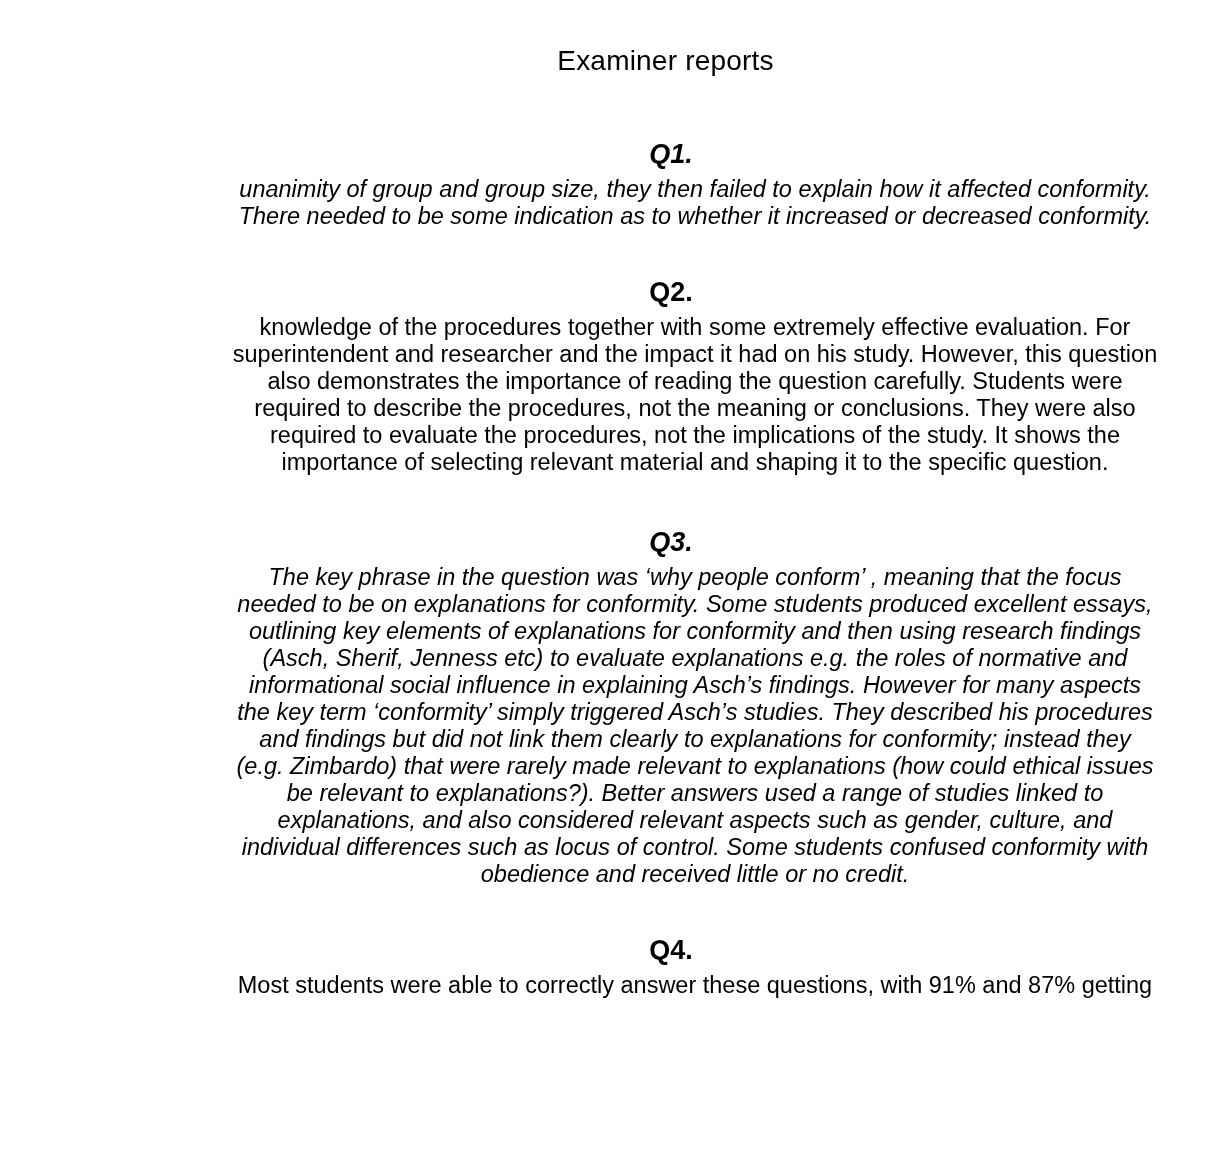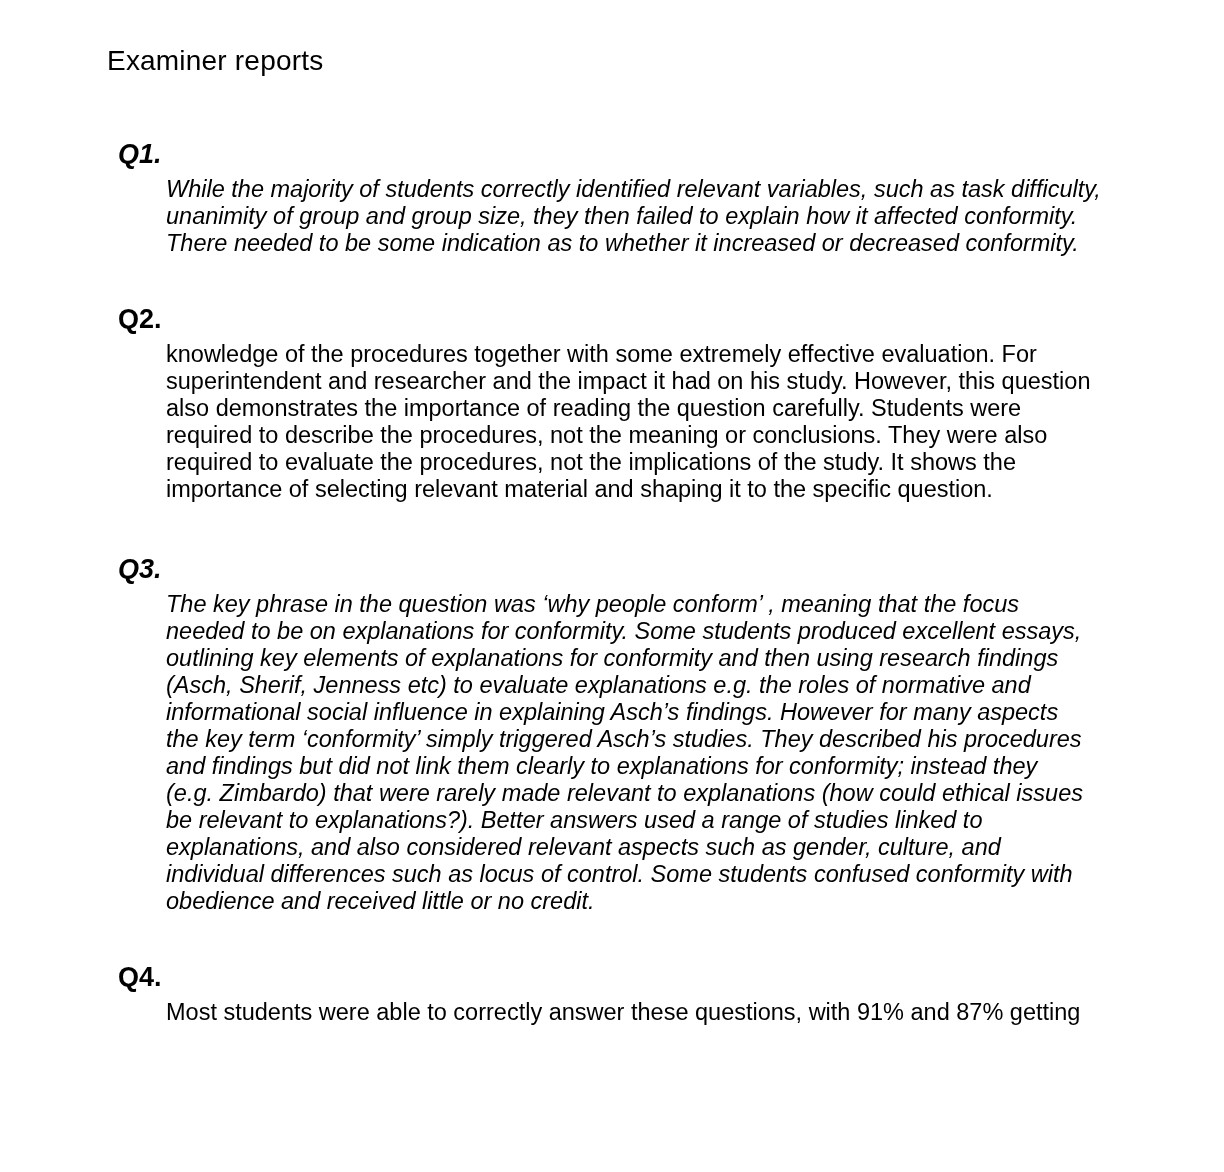--- a/index.html
+++ b/index.html
@@ -1,15 +1,15 @@
 <!DOCTYPE html>
 <html><head>
 <meta charset="utf-8">
 <style>
-  * { margin: 0; padding: 0; box-sizing: border-box; }
+  * { margin: 0; padding: 0; box-sizing: border-box; text-align: center; }
   html, body {
     width: 1224px;
     background: #ffffff;
     font-family: "Liberation Sans", "DejaVu Sans", sans-serif;
     color: #000000;
   }
   .page {
     width: 1224px;
     height: 1172px;
     background: #ffffff;
@@ -46,21 +46,20 @@
 </head>
 <body>
 
 <div class="page">
 
   <h1 class="doc-title">Examiner reports</h1>
 
   <div class="section first gap-a">
     <div class="q-heading">Q1.</div>
     <div class="q-para">
-        <div class="para-line">While the majority of students correctly identified relevant variables, such as task difficulty,</div>
         <div class="para-line">unanimity of group and group size, they then failed to explain how it affected conformity.</div>
         <div class="para-line">There needed to be some indication as to whether it increased or decreased conformity.</div>
       </div>
   </div>
 
   <div class="section gap-b">
     <div class="q-heading">Q2.</div>
     <div class="q-para">
         <div class="para-line">knowledge of the procedures together with some extremely effective evaluation. For</div>
         <div class="para-line">superintendent and researcher and the impact it had on his study. However, this question</div>

